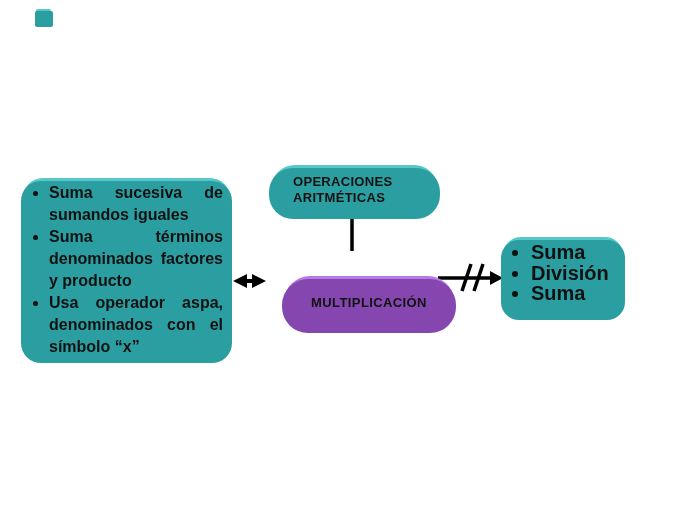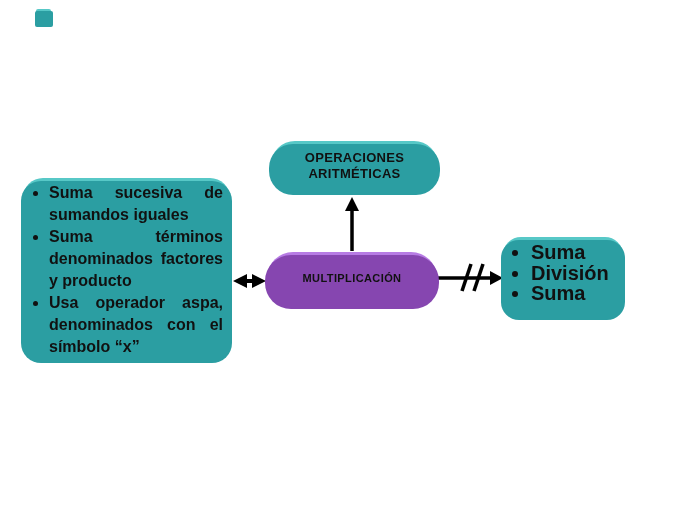--- a/index.html
+++ b/index.html
@@ -12,25 +12,25 @@
     font-family:"Liberation Sans",sans-serif;font-weight:700;color:var(--ink);
     overflow:hidden;
   }
   .node{position:absolute;box-sizing:border-box;z-index:1;}
   .node::after{
     content:"";position:absolute;z-index:-1;left:-2px;right:-2px;top:3px;bottom:-5px;
     border-radius:inherit;background:var(--node-dark,#2b9ea2);
   }
   .teal{background:var(--teal);--node-dark:var(--teal_dark);}
   .purple{background:var(--purple);--node-dark:var(--purple_dark);}
-  .pill{display:flex;align-items:center;justify-content:center;text-align:center;}
+  .pill{display:flex;align-items:center;justify-content:center;text-align:left;margin-top:24px;}
   .top-box{left:271px;top:141px;width:167px;height:49px;border-radius:24px;
     font-size:13px;line-height:16px;letter-spacing:.3px;padding:0 22px;}
-  .center-box{left:267px;top:252px;width:170px;height:52px;border-radius:26px;
-    font-size:11px;letter-spacing:.4px;}
+  .center-box{left:284px;top:252px;width:170px;height:52px;border-radius:26px;
+    font-size:13px;letter-spacing:.4px;}
   .left-box{left:23px;top:178px;width:207px;height:180px;border-radius:20px;
     padding:4px 7px 0 8px;}
   .right-box{left:503px;top:237px;width:120px;height:78px;border-radius:18px;
     padding:5px 6px 0 10px;}
   .node ul{margin:0;padding:0 0 0 18px;list-style:disc;}
   .left-box li{font-size:16px;line-height:22px;text-align:justify;}
   .right-box li{font-size:20px;line-height:20.5px;}
   .deco-square{position:absolute;left:36px;top:9px;width:15px;height:15px;
     border-radius:2px;background:var(--teal);z-index:1;}
   .deco-square::after{content:"";position:absolute;z-index:-1;left:-1px;right:-2px;

